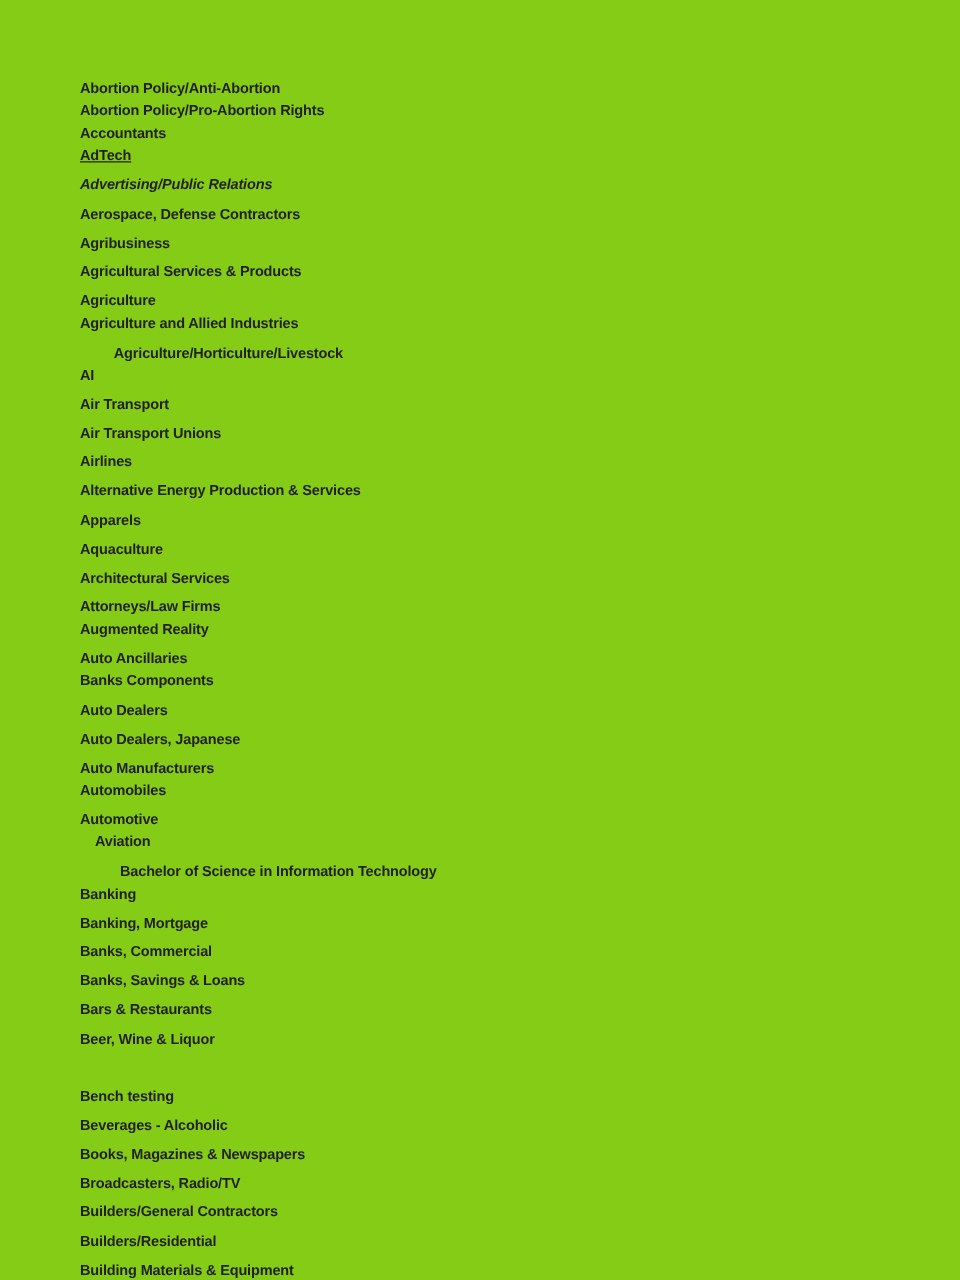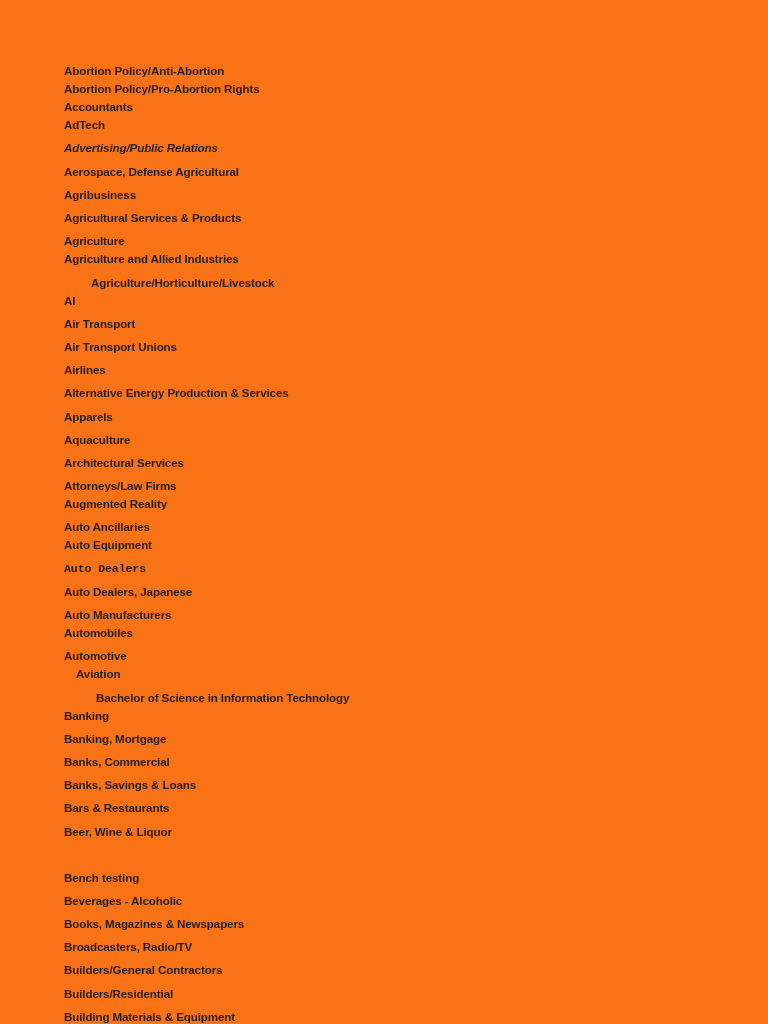--- a/index.html
+++ b/index.html
@@ -42,46 +42,46 @@
     padding: 0;
   }
   
   .category-item.gap-before {
     margin-top: 5.1px;
   }
 </style>
 </head>
 <body>
 
-<div id="document-page" style="background: #f97316;">
+<div id="document-page" style="background: #84cc16;">
   <ul id="category-list">
       <li class="category-item" style="color: rgb(35, 31, 32);">Abortion Policy/Anti-Abortion</li>
       <li class="category-item" style="color: rgb(35, 31, 32);">Abortion Policy/Pro-Abortion Rights</li>
       <li class="category-item" style="color: rgb(35, 31, 32);">Accountants</li>
-      <li class="category-item" style="color: rgb(35, 31, 32);">AdTech</li>
+      <li class="category-item" style="color: rgb(35, 31, 32); text-decoration: underline;">AdTech</li>
       <li class="category-item gap-before" style="color: rgb(35, 31, 32); font-style: italic;">Advertising/Public Relations</li>
-      <li class="category-item gap-before" style="color: rgb(35, 31, 32);">Aerospace, Defense Agricultural</li>
+      <li class="category-item gap-before" style="color: rgb(35, 31, 32);">Aerospace, Defense Contractors</li>
       <li class="category-item gap-before" style="color: rgb(35, 31, 32);">Agribusiness</li>
       <li class="category-item gap-before" style="color: rgb(35, 31, 32);">Agricultural Services &amp; Products</li>
       <li class="category-item gap-before" style="color: rgb(35, 31, 32);">Agriculture</li>
       <li class="category-item" style="color: rgb(35, 31, 32);">Agriculture and Allied Industries</li>
       <li class="category-item gap-before" style="color: rgb(35, 31, 32); margin-left: 27px;">Agriculture/Horticulture/Livestock</li>
       <li class="category-item" style="color: rgb(35, 31, 32);">AI</li>
       <li class="category-item gap-before" style="color: rgb(35, 31, 32);">Air Transport</li>
       <li class="category-item gap-before" style="color: rgb(35, 31, 32);">Air Transport Unions</li>
       <li class="category-item gap-before" style="color: rgb(35, 31, 32);">Airlines</li>
       <li class="category-item gap-before" style="color: rgb(35, 31, 32);">Alternative Energy Production &amp; Services</li>
       <li class="category-item gap-before" style="color: rgb(35, 31, 32);">Apparels</li>
       <li class="category-item gap-before" style="color: rgb(35, 31, 32);">Aquaculture</li>
       <li class="category-item gap-before" style="color: rgb(35, 31, 32);">Architectural Services</li>
       <li class="category-item gap-before" style="color: rgb(35, 31, 32);">Attorneys/Law Firms</li>
       <li class="category-item" style="color: rgb(35, 31, 32);">Augmented Reality</li>
       <li class="category-item gap-before" style="color: rgb(35, 31, 32);">Auto Ancillaries</li>
-      <li class="category-item" style="color: rgb(35, 31, 32);">Auto Equipment</li>
-      <li class="category-item gap-before" style="color: rgb(35, 31, 32); font-family: Liberation Mono, monospace;">Auto Dealers</li>
+      <li class="category-item" style="color: rgb(35, 31, 32);">Banks Components</li>
+      <li class="category-item gap-before" style="color: rgb(35, 31, 32);">Auto Dealers</li>
       <li class="category-item gap-before" style="color: rgb(35, 31, 32);">Auto Dealers, Japanese</li>
       <li class="category-item gap-before" style="color: rgb(35, 31, 32);">Auto Manufacturers</li>
       <li class="category-item" style="color: rgb(35, 31, 32);">Automobiles</li>
       <li class="category-item gap-before" style="color: rgb(35, 31, 32);">Automotive</li>
       <li class="category-item" style="color: rgb(35, 31, 32); margin-left: 12px;">Aviation</li>
       <li class="category-item gap-before" style="color: rgb(35, 31, 32); padding-left: 32px;">Bachelor of Science in Information Technology</li>
       <li class="category-item" style="color: rgb(35, 31, 32);">Banking</li>
       <li class="category-item gap-before" style="color: rgb(35, 31, 32);">Banking, Mortgage</li>
       <li class="category-item gap-before" style="color: rgb(35, 31, 32);">Banks, Commercial</li>
       <li class="category-item gap-before" style="color: rgb(35, 31, 32);">Banks, Savings &amp; Loans</li>

